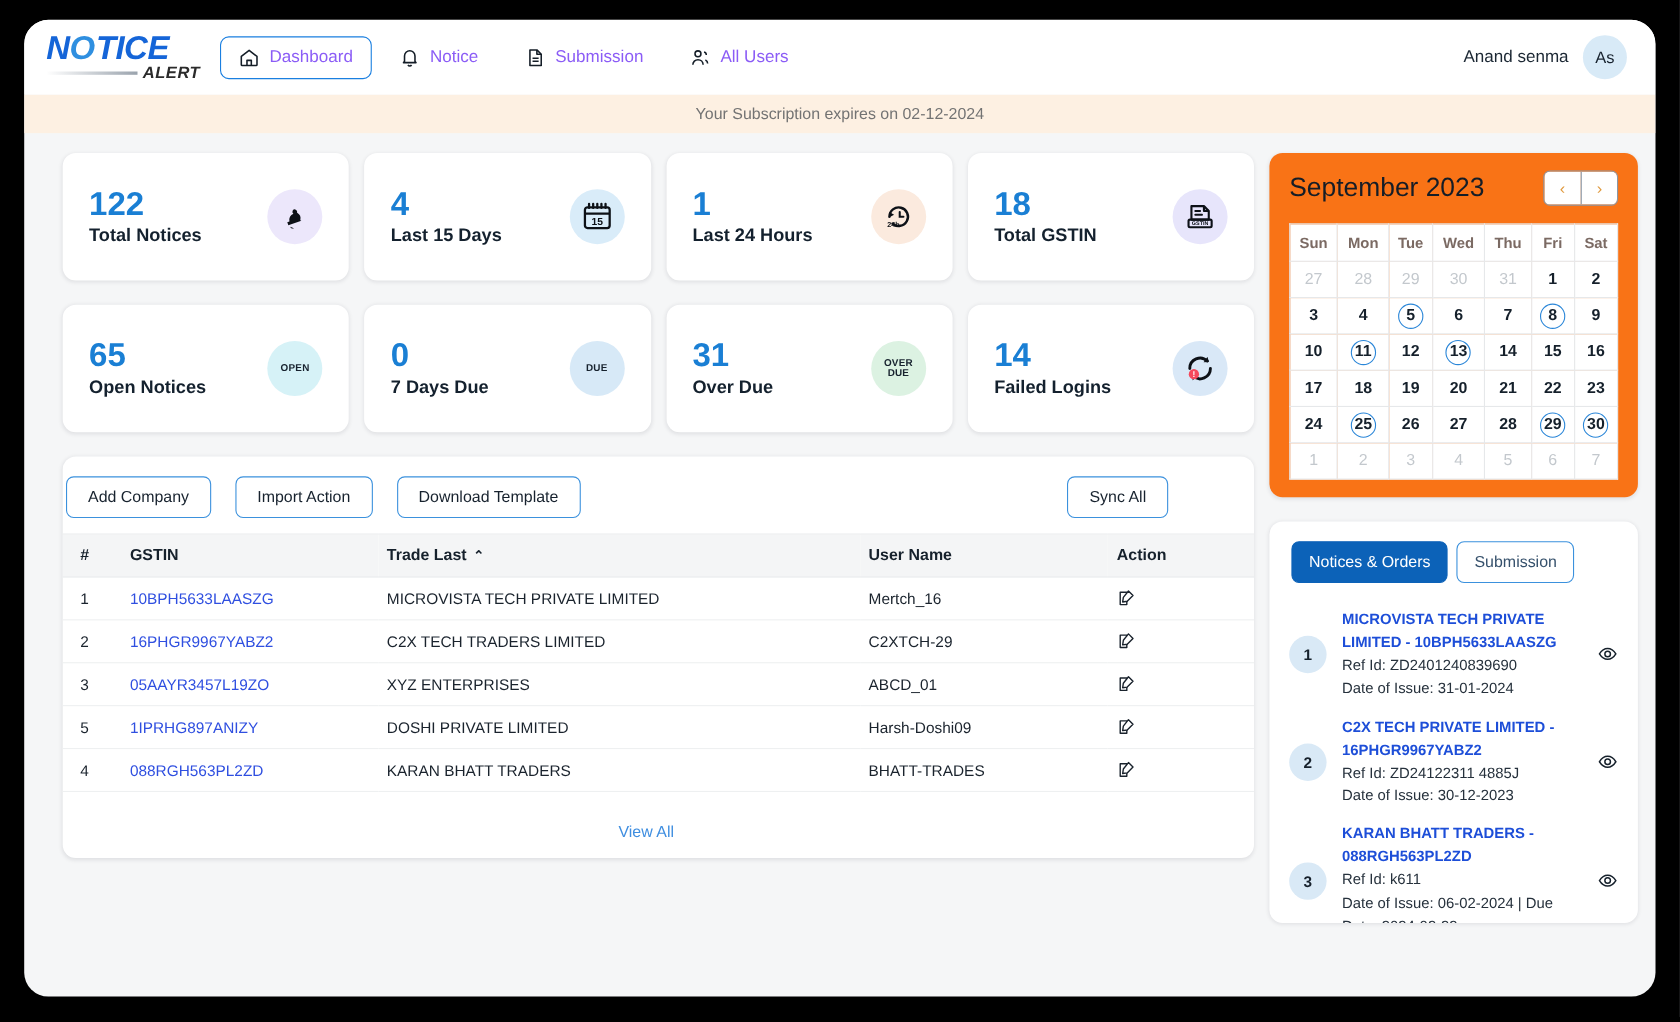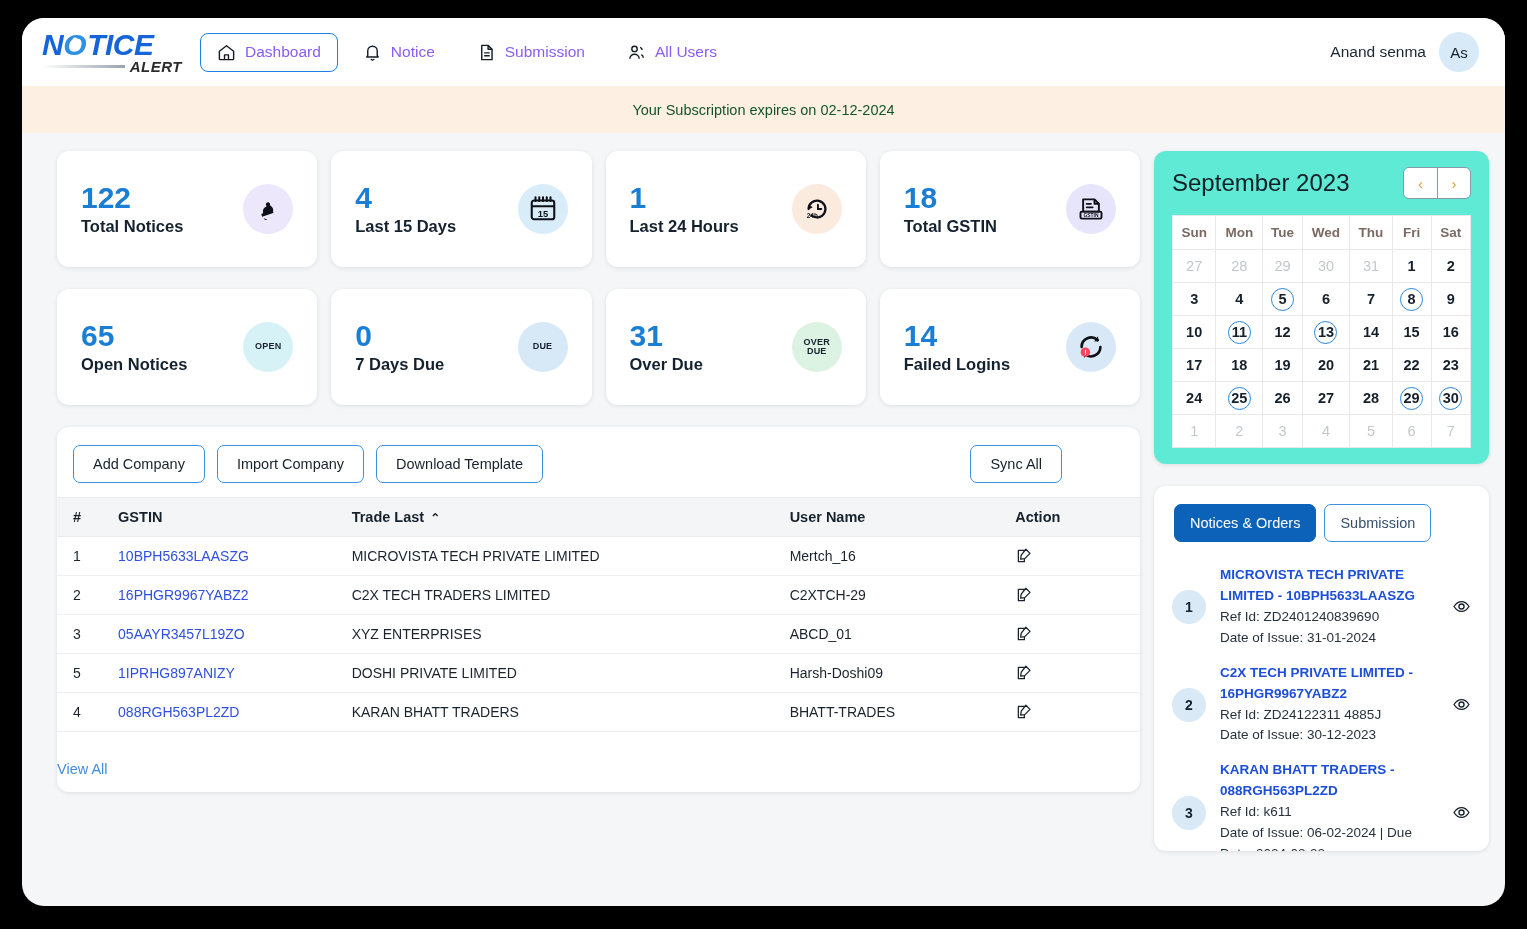--- a/index.html
+++ b/index.html
@@ -58,23 +58,23 @@
   }
   .user-name { font-size:15.5px; color:#1b2733; }
   .avatar {
     width:40px; height:40px; border-radius:50%;
     background:#d8eaf7; color:#17222e;
     display:flex; align-items:center; justify-content:center;
     font-size:15px; font-weight:400;
   }
 
   .sub-banner {
-    height:47px; background:#fdf0e2;
+    height:35px; background:#fdf0e2;
     display:flex; align-items:center; justify-content:center;
-    font-size:14.5px; color:#14532d; font-weight:500;
+    font-size:14.5px; color:#737373; font-weight:500;
   }
 
   
   .body { display:flex; padding: 0; height: 785px; }
   .left-col { width: 1128px; padding: 18px 14px 0 18px; margin-left: 17px; }
   .right-col { width: 355px; padding: 18px 16px 0 0; }
 
   .cards-grid { display:flex; gap:14px; }
   .stat-card {
     flex:1; height:116px; background:#ffffff; border-radius:12px;
@@ -88,21 +88,21 @@
     width:50px; height:50px; border-radius:50%;
     display:flex; align-items:center; justify-content:center;
     flex-shrink:0;
   }
   .ic-txt { font-size:9px; font-weight:800; color:#17222e; letter-spacing:0.2px; text-align:center; line-height:1.05;}
 
   .cards-grid + .cards-grid { margin-top:22px; }
 
   
   .calendar {
-    background:#5eead4; border-radius:12px;
+    background:#f97316; border-radius:12px;
     box-shadow:0 1px 4px rgba(16,24,40,0.10);
     padding: 16px 18px 16px 18px;
   }
   .cal-head { display:flex; align-items:center; justify-content:space-between; margin-bottom:16px;}
   .cal-title { font-size:24px; color:#151d27; font-weight:400;}
   .cal-navs { display:flex; border:1px solid #8a97a6; border-radius:6px; overflow:hidden;}
   .cal-nav { width:33px; height:30px; background:#fff; display:flex;align-items:center;justify-content:center;
              font-size:15px; color:#e09a3e; cursor:pointer; }
   .cal-nav + .cal-nav { border-left:1px solid #8a97a6; }
   table.cal { width:100%; border-collapse:collapse; }
@@ -123,21 +123,21 @@
 
   
   .panel {
     background:#ffffff; border-radius:12px;
     box-shadow:0 1px 4px rgba(16,24,40,0.10);
     margin-top:22px; overflow:hidden;
     display:flex; flex-direction:column;
   }
   .panel-left { height:365px; }
   .panel-right { height:365px; }
-  .btn-row { display:flex; align-items:center; gap:12px; padding:18px 20px 14px 16px; }
+  .btn-row { display:flex; align-items:center; gap:22px; padding:18px 20px 14px 3px; }
   .obtn {
     border:1.4px solid #3b91dd; background:#fff; color:#17222e;
     border-radius:7px; padding:10px 19px; font-size:14.5px;
     cursor:pointer; font-family:"Liberation Sans", sans-serif;
     white-space:nowrap;
   }
   .spacer { flex:1; }
 
   table.grid { width:100%; border-collapse:collapse; table-layout:fixed; }
   table.grid th {
@@ -150,21 +150,21 @@
   }
   .c-hash { width:40px; padding-left:16px !important; }
   .c-gstin { width:176px; }
   .c-trade { width:330px; }
   .c-user { width:170px; }
   .c-action { width:100px; }
   .gstin-link { color:#2f4fe0; cursor:pointer; }
   .sort-caret { display:inline-block; margin-left:6px; font-size:12px; }
   .edit-ic { width:18px; height:18px; cursor:pointer; display:block; }
 
-  .panel-foot { margin-top:auto; padding:10px 22px 14px 0; text-align:left; }
+  .panel-foot { margin-top:auto; padding:10px 22px 14px 0; text-align:center; }
   .view-all { color:#3f8ee0; font-size:14.5px; cursor:pointer; }
 
   
   .tabs { display:flex; gap:8px; padding:18px 20px 8px 20px; }
   .tab {
     padding:10px 15px; border-radius:7px; font-size:14.5px; cursor:pointer;
     border:1.4px solid #3b91dd; background:#fff; color:#35506b;
   }
   .tab.active { background:#0c62b8; border-color:#0c62b8; color:#fff; }
   .notice-list { padding: 8px 18px 0 18px; }
@@ -352,21 +352,21 @@
               <circle cx="10" cy="21.5" r="5" fill="#f4485c"></circle>
               <text x="10" y="24.3" font-size="8" font-weight="bold" font-family="Liberation Sans, sans-serif" text-anchor="middle" fill="#ffffff">!</text>
             </svg>
           </div>
         </div>
       </div>
 
       <div class="panel panel-left">
         <div class="btn-row">
           <button class="obtn">Add Company</button>
-          <button class="obtn">Import Company</button>
+          <button class="obtn">Import Action</button>
           <button class="obtn">Download Template</button>
           <span class="spacer"></span>
           <button class="obtn" style="margin-right:58px">Sync All</button>
         </div>
 
         <table class="grid">
           <thead>
             <tr>
               <th class="c-hash">#</th>
               <th class="c-gstin">GSTIN</th>

